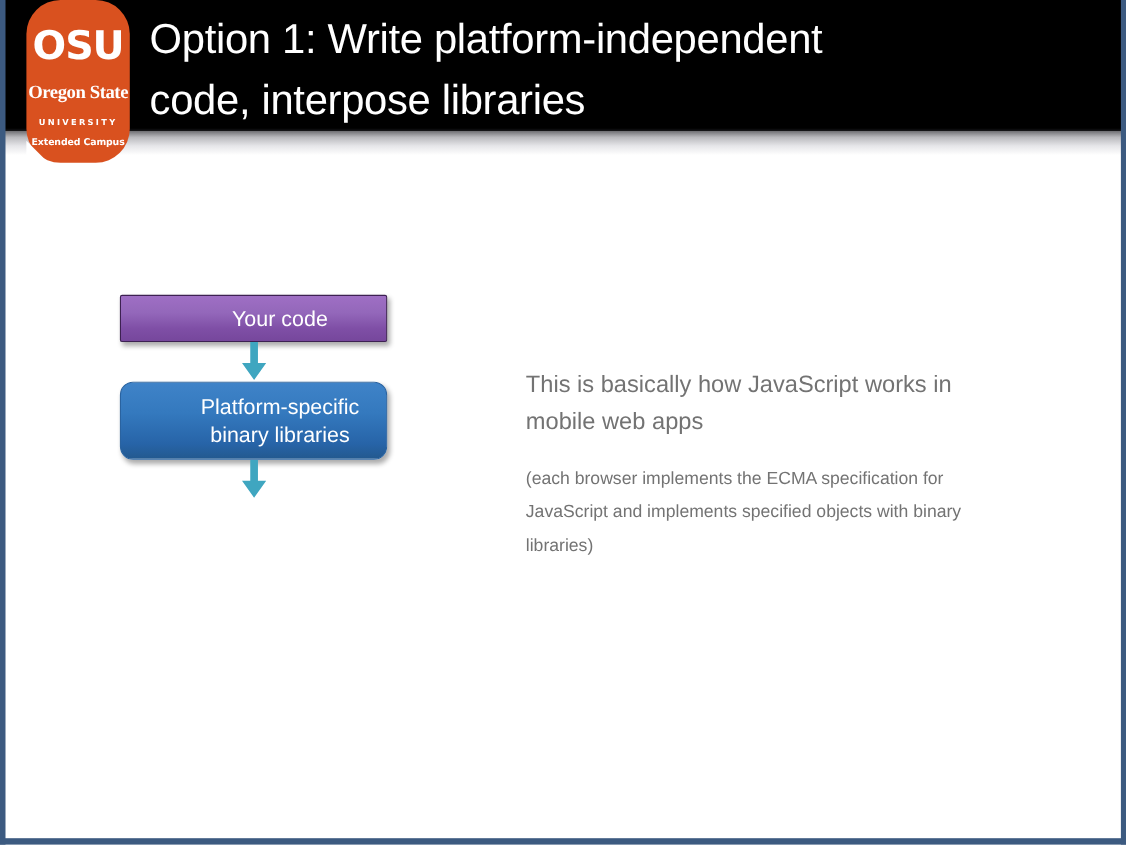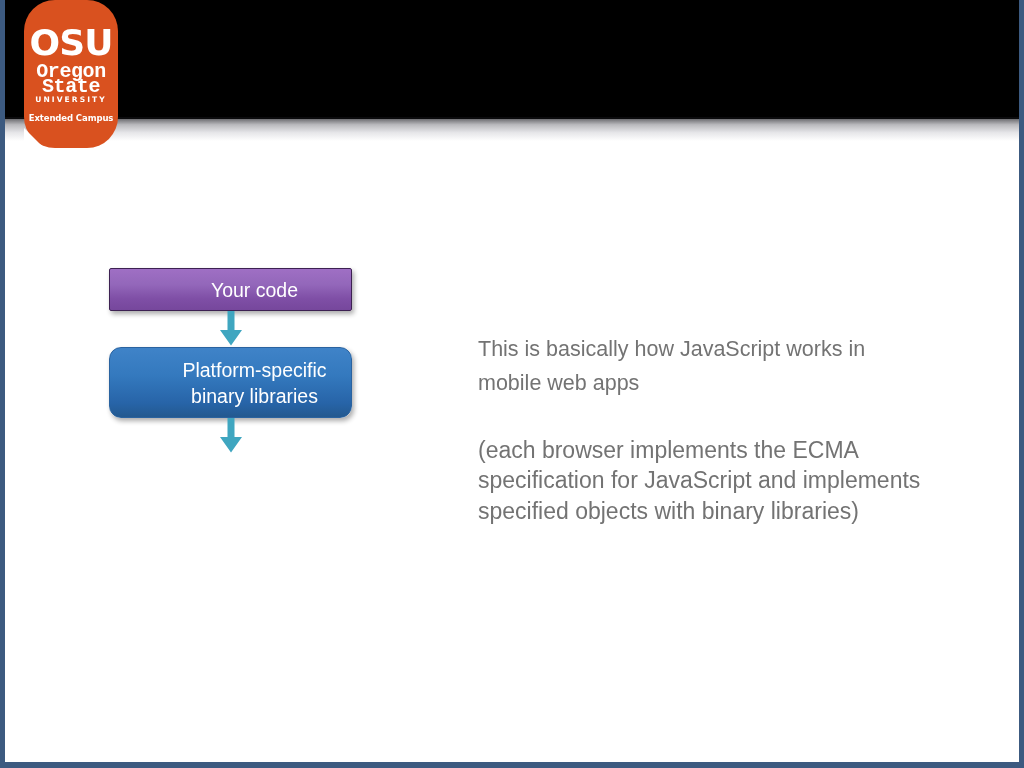--- a/index.html
+++ b/index.html
@@ -106,29 +106,29 @@
   }
   .logo-osu {
     margin-top: 26px;
     font-size: 36px;
     font-weight: 700;
     letter-spacing: -1px;
     line-height: 34px;
     font-family: "DejaVu Sans", sans-serif;
   }
   .logo-oregon {
-    margin-top: 4px;
-    font-size: 20px;
+    margin-top: 16px;
+    font-size: 17px;
     font-weight: 700;
     line-height: 15px;
     letter-spacing: -0.4px;
-    font-family: Liberation Mono, monospace;
+    font-family: Liberation Serif, serif;
   }
   .logo-university {
-    margin-top: 1px;
+    margin-top: 16px;
     font-size: 7.5px;
     font-weight: 700;
     letter-spacing: 2.1px;
     line-height: 9px;
     font-family: "DejaVu Sans", sans-serif;
   }
   .logo-extended {
     margin-top: 9px;
     font-size: 8.5px;
     font-weight: 700;
@@ -195,34 +195,36 @@
     left: 478px;
     top: 297px;
     width: 448px;
     color: #737373;
     font-size: 21.5px;
     line-height: 34.5px;
     white-space: pre-line;
   }
   .body-text .para2 {
     display: block;
-    margin-top: 34px;
-    font-size: 23px;
+    margin-top: 20px;
+    font-size: 16px;
     line-height: 30.5px;
   }
 </style>
 </head>
 <body>
 
 <div id="slide">
 
   <div class="header-band"></div>
   <div class="header-hairline"></div>
   <div class="header-fade"></div>
 
+  <div class="slide-title">Option 1: Write platform-independent
+code, interpose libraries</div>
 
   <div class="logo">
     <div class="logo-inner">
       <div class="logo-osu">OSU</div>
       <div class="logo-oregon">Oregon State</div>
       <div class="logo-university">UNIVERSITY</div>
       <div class="logo-extended">Extended Campus</div>
     </div>
     <div class="logo-notch"></div>
   </div>

